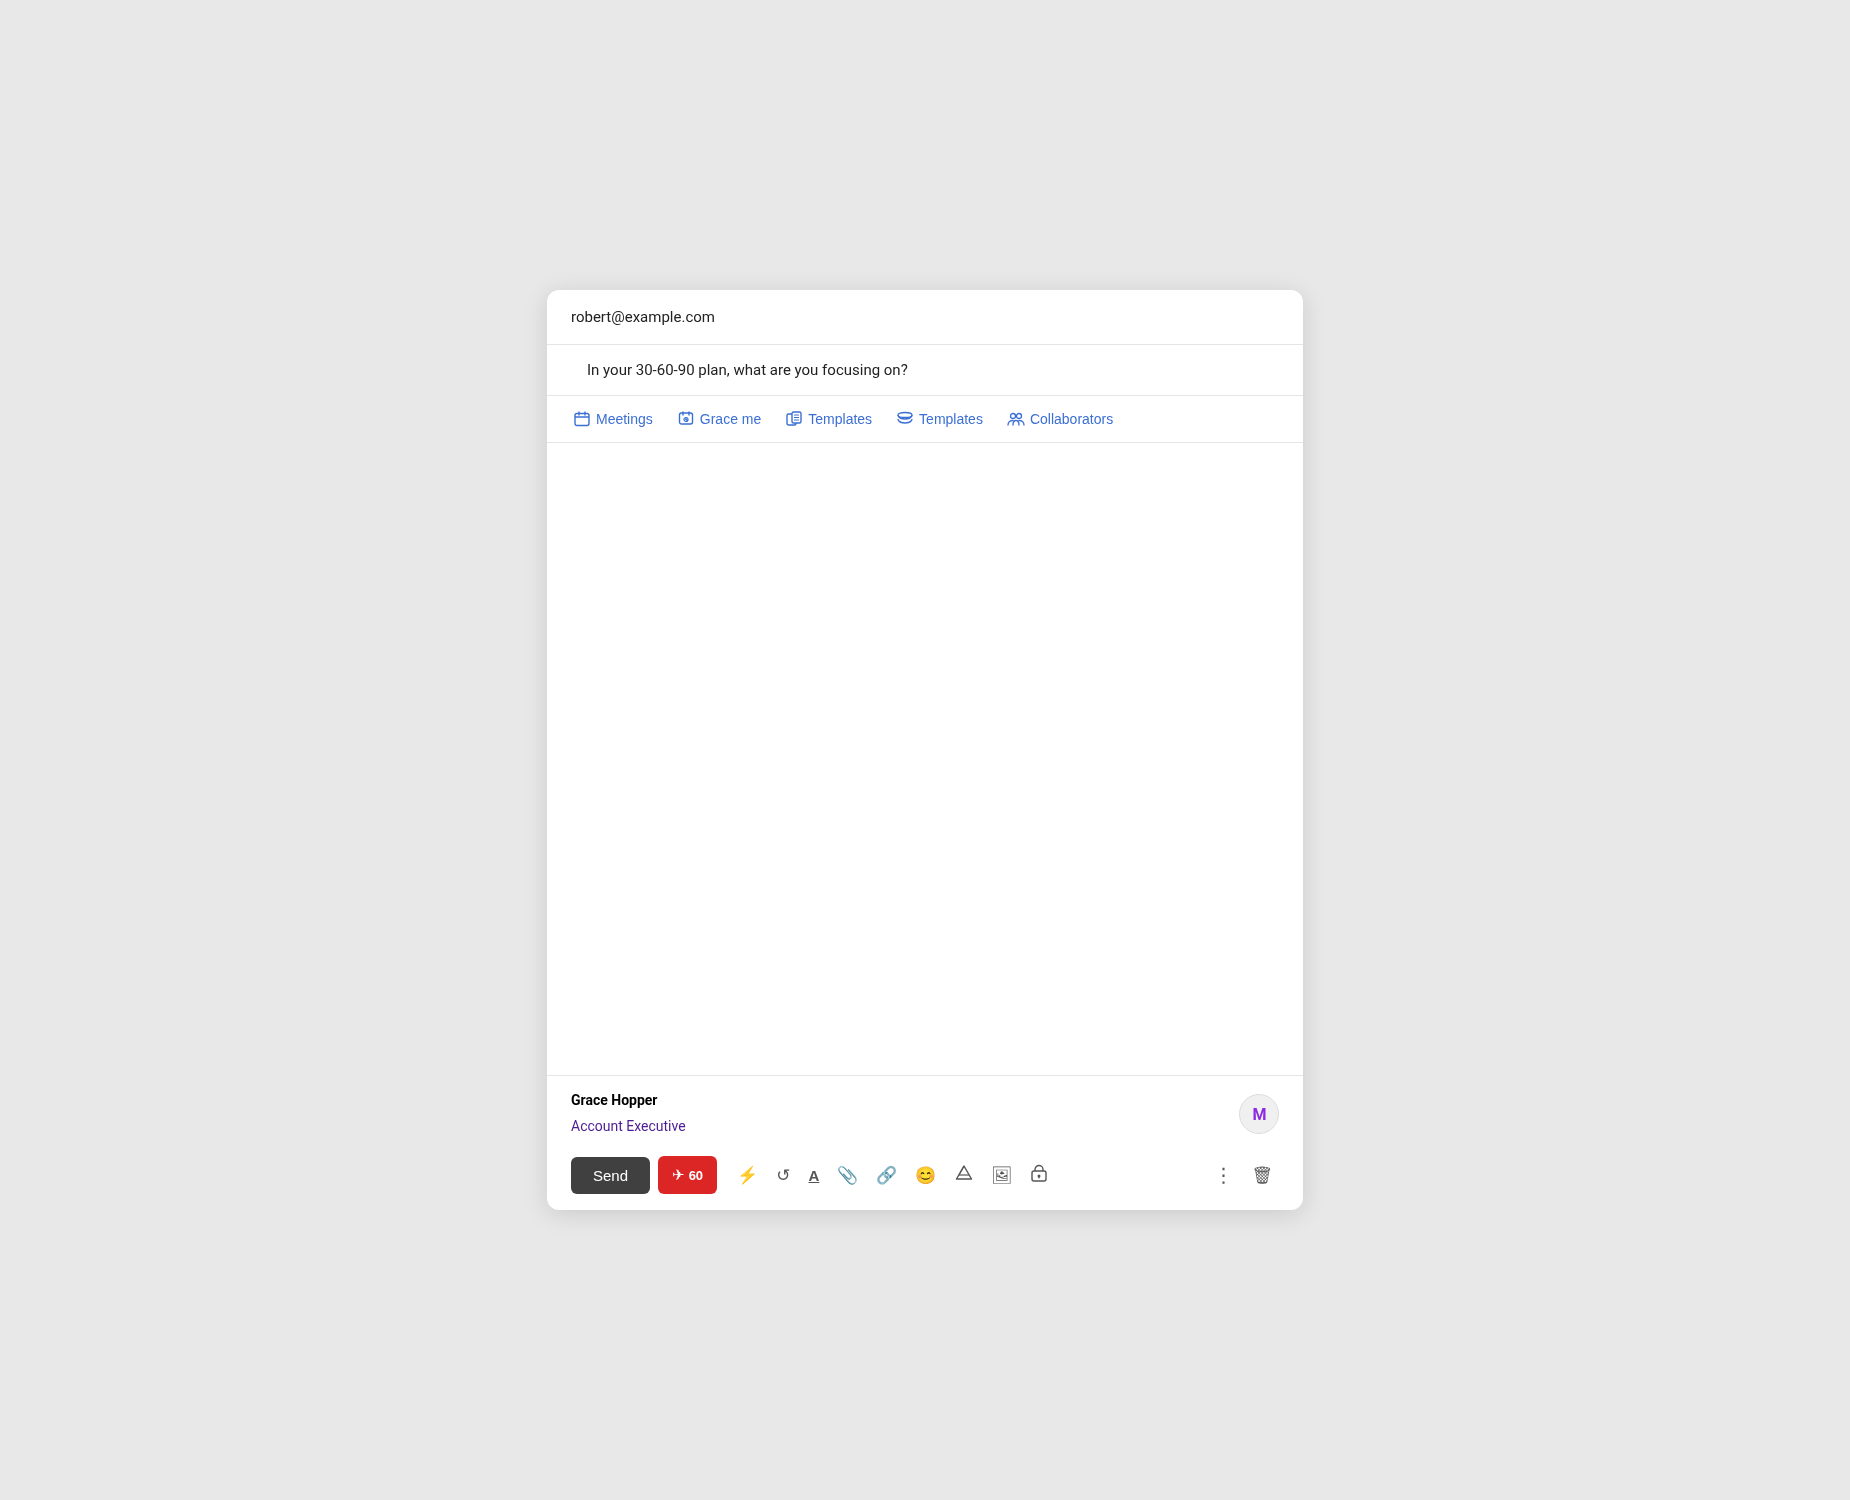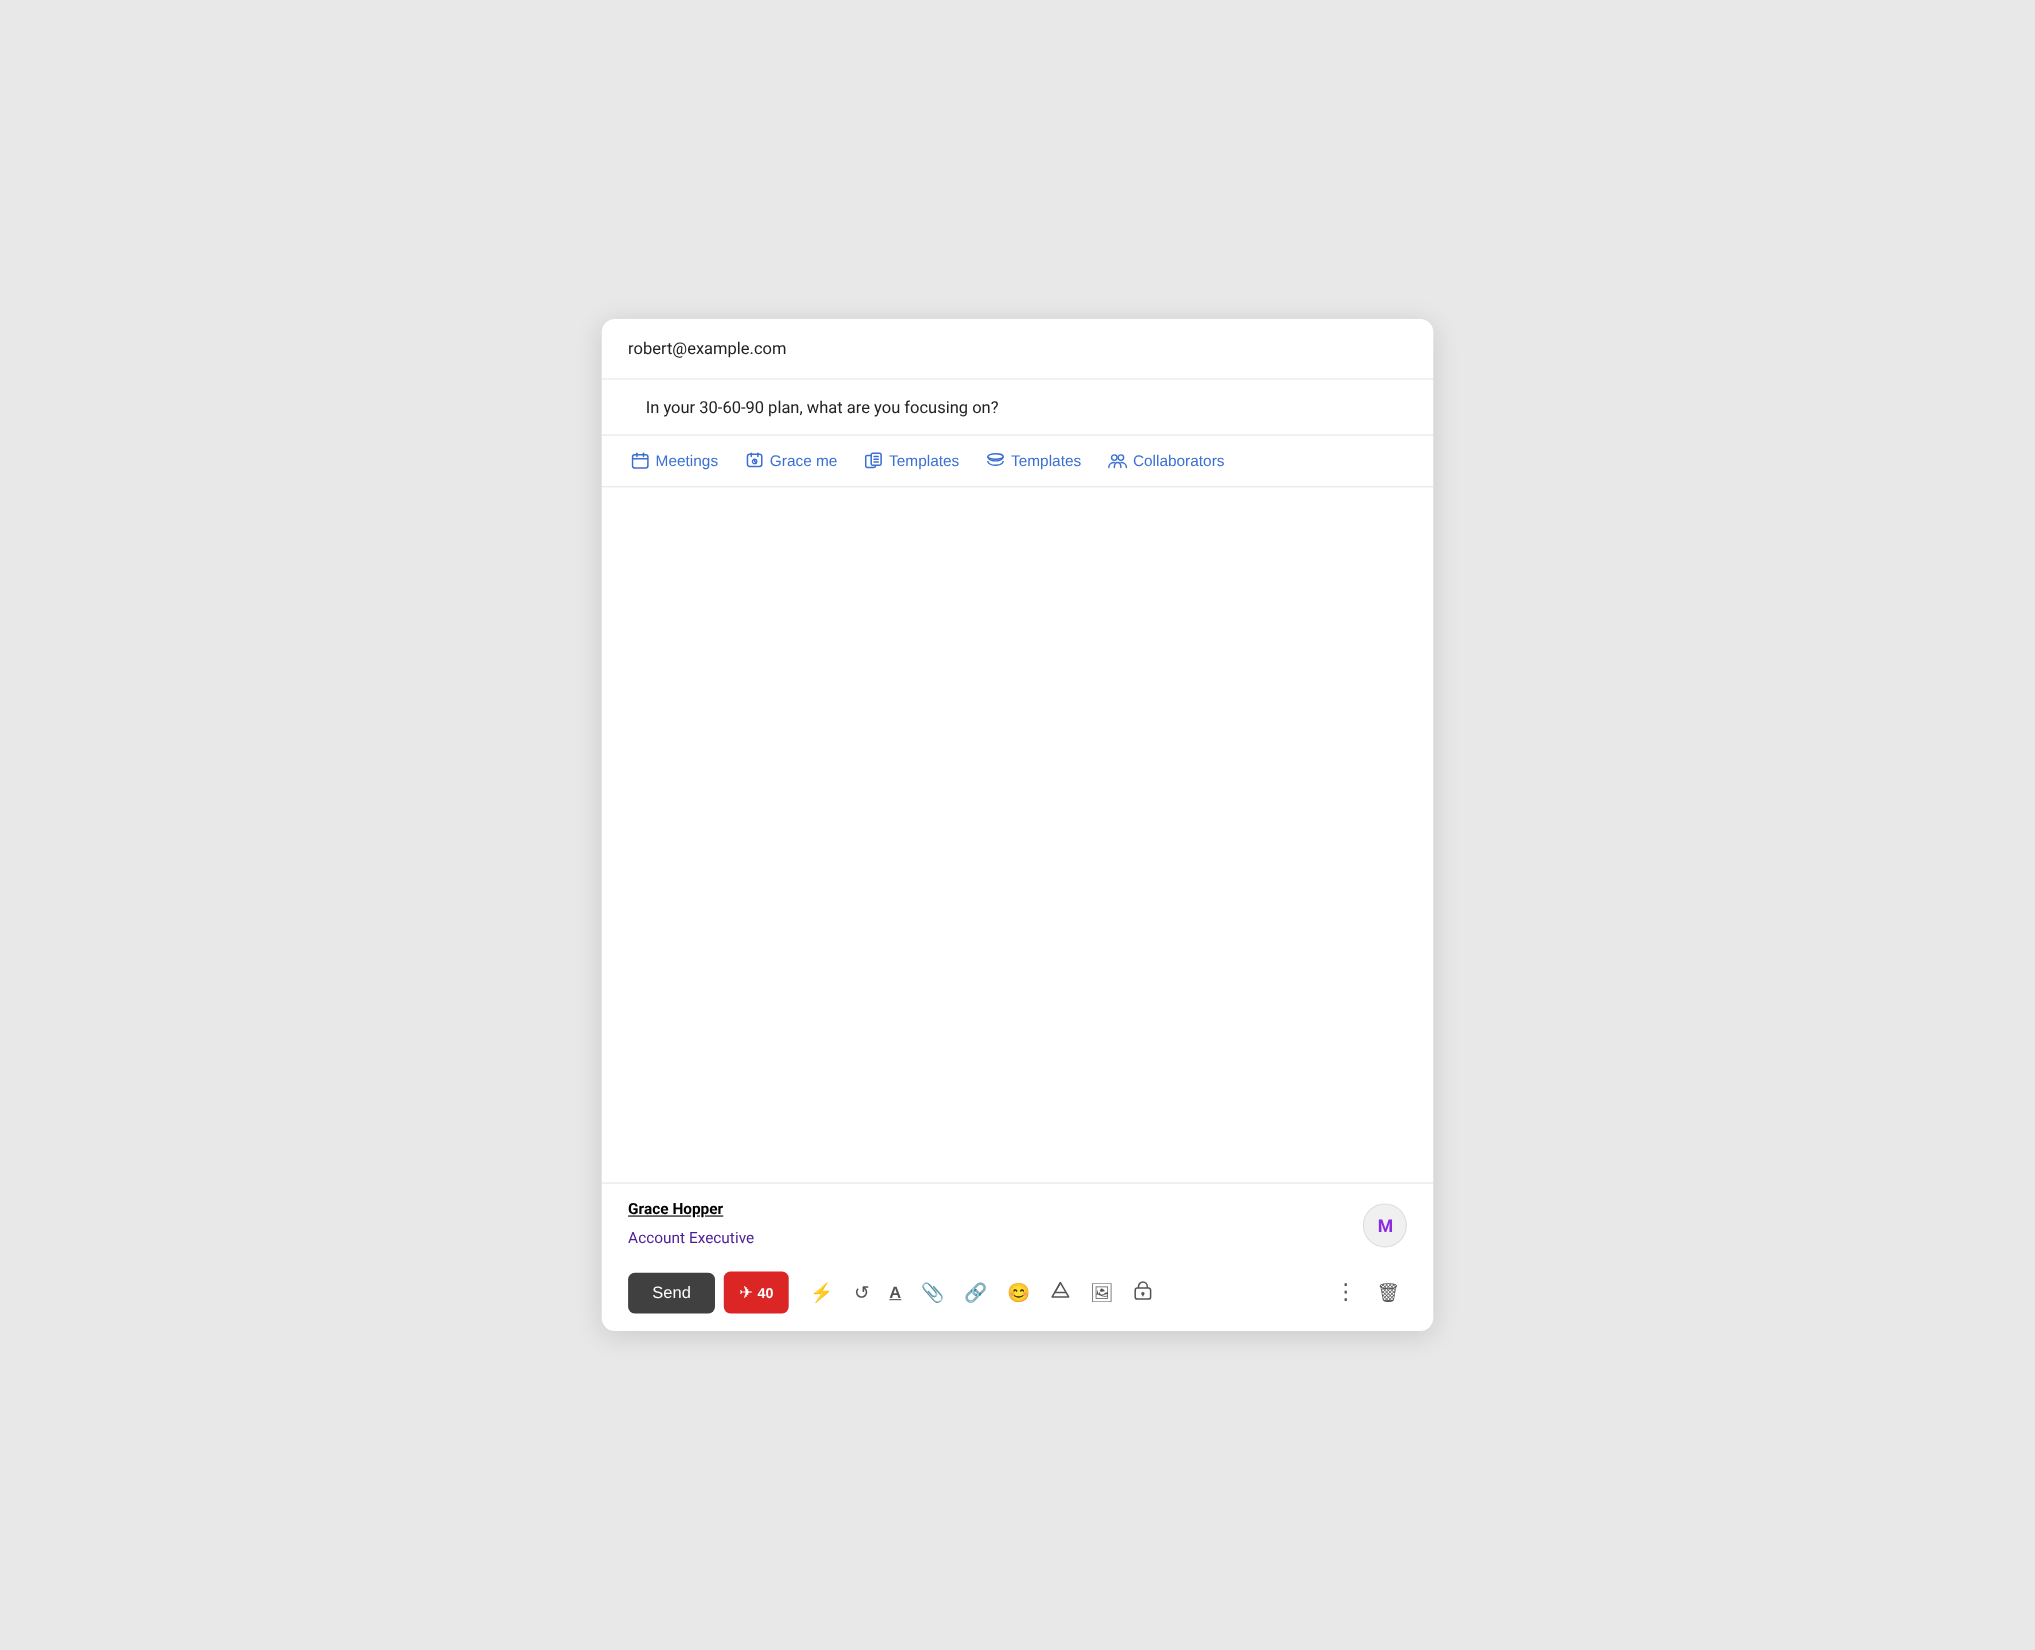--- a/index.html
+++ b/index.html
@@ -77,21 +77,20 @@
       padding: 16px 24px 10px 24px;
       border-top: 1px solid #e5e5e5;
       display: flex;
       align-items: flex-end;
       justify-content: space-between;
     }
 
     .signature-name {
       font-weight: 700;
       font-size: 14px;
-      text-decoration: underline;
     }
 
     .signature-title {
       font-size: 14px;
       color: #4c1d95;
       margin-top: 10px;
     }
 
     .mixmax-avatar {
       width: 40px;
@@ -252,21 +251,21 @@
   </div>
 
   <div class="bottom-toolbar">
 
     <button class="send-btn">
       <span>Send</span>
     </button>
 
     <button class="send-tracked-btn">
       <span style="font-size:15px;">✈</span>
-      <span style="font-size:13px; font-weight:600;">40</span>
+      <span style="font-size:13px; font-weight:600;">60</span>
     </button>
 
     <button class="icon-btn">
       <span>⚡</span>
     </button>
 
     <button class="icon-btn">
       <span>↺</span>
     </button>
 

